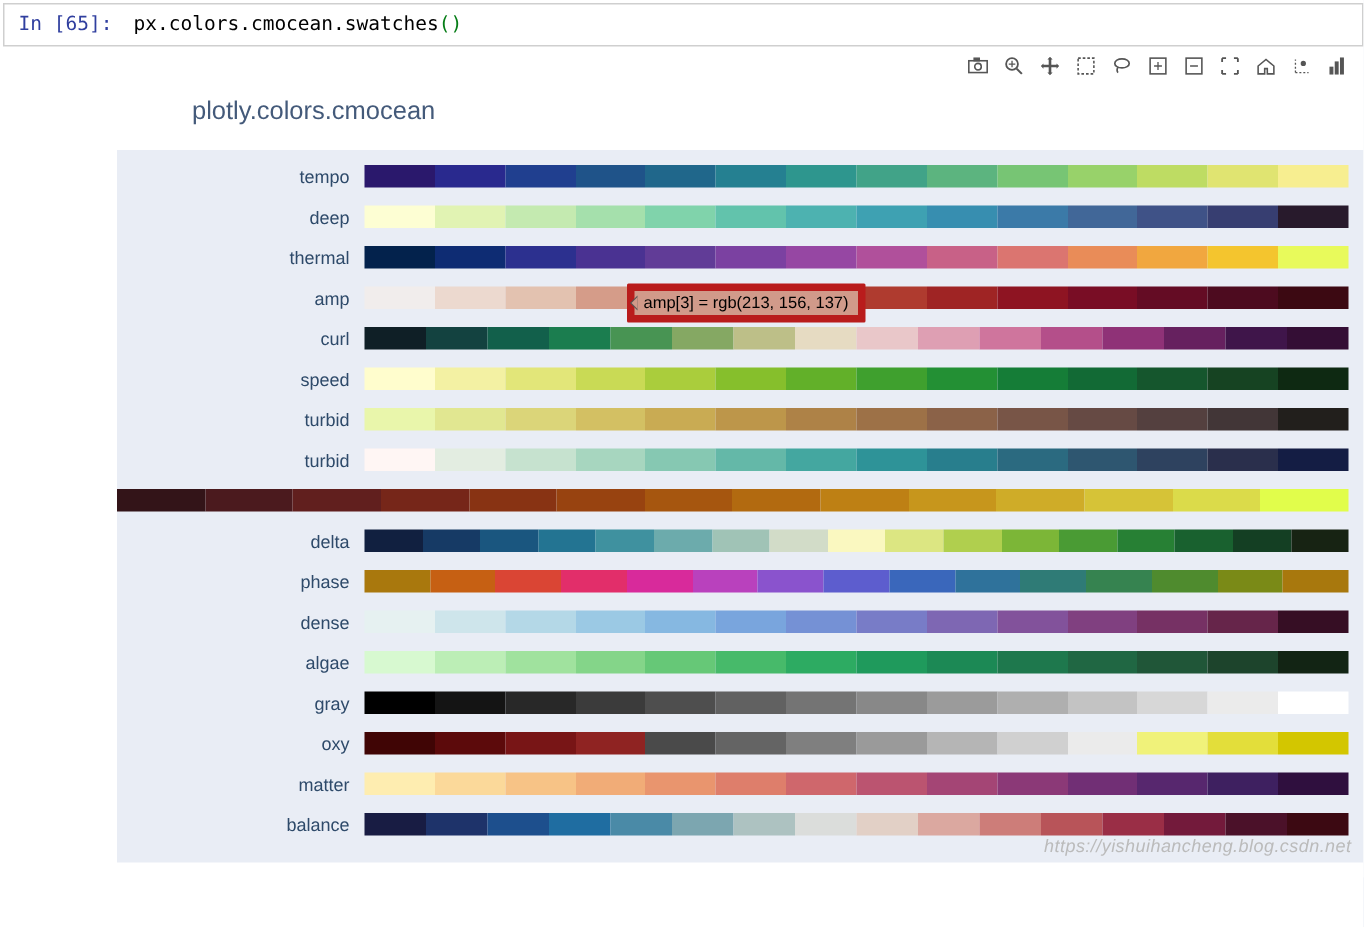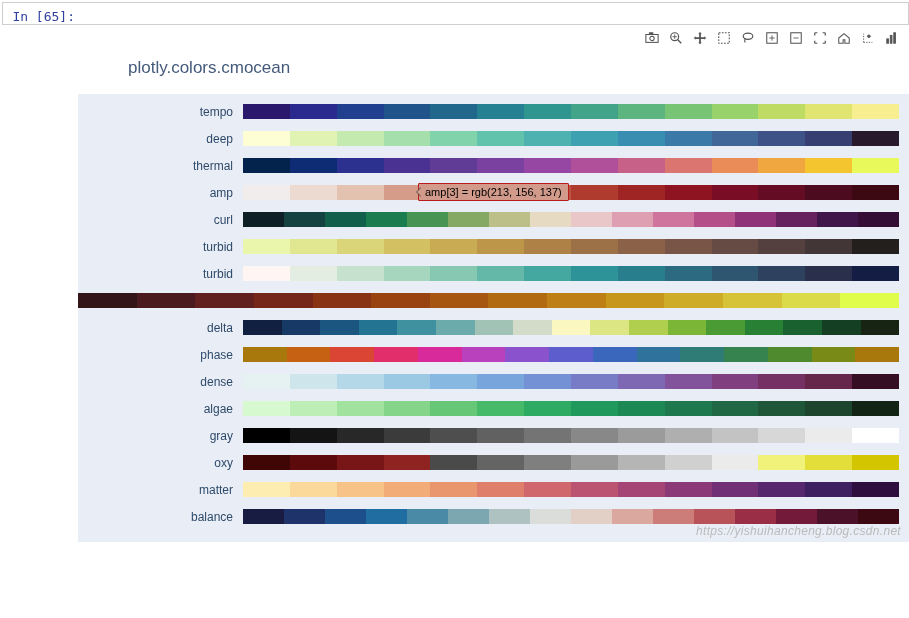--- a/index.html
+++ b/index.html
@@ -11,30 +11,31 @@
 .toolbar svg{width:14px;height:14px;fill:#555;stroke:#555}
 .toolbar .ico{cursor:pointer}
 .plotwrap{position:relative;margin:0 0 10px 78px;background:#fff}
 .title{font-size:17px;color:#445a7a;padding:6px 0 16px 50px}
 .plotbg{position:relative;background:#e9edf5;margin-left:0;padding:8px 10px 8px 0}
 .row{display:flex;align-items:center;height:19px;margin-bottom:8px}
 .row:last-child{margin-bottom:0}
 .lab{width:155px;text-align:right;padding-right:10px;color:#2e4a6a;font-size:12px}
 .bar{flex:1;display:flex;height:15px}
 .seg{flex:1;height:100%}
-.hover{position:absolute;background:#d19a8a;border:1px solid #b91c1c;color:#000;font-size:11px;padding:2px 6px;border-radius:1px;white-space:nowrap}
+.hover{position:absolute;background:#d19a8a;border:5px solid #b91c1c;color:#000;font-size:11px;padding:2px 6px;border-radius:1px;white-space:nowrap}
 .hover:before{content:"";position:absolute;left:-8px;top:50%;margin-top:-5px;border:5px solid transparent;border-right-color:#555}
 .hover:after{content:"";position:absolute;left:-6px;top:50%;margin-top:-4px;border:4px solid transparent;border-right-color:#d19a8a}
 .wm{position:absolute;right:8px;bottom:4px;color:#bbb;font-size:12px;font-style:italic;letter-spacing:0.3px}
 </style>
 </head>
 <body>
 
 <div class="cell">
   <div class="prompt">In [65]:</div>
+  <div class="code"><span class="m">px.colors.cmocean.swatches</span><span class="p">()</span></div>
 </div>
 
 <div class="toolbar" id="toolbar">
     <span class="ico"><svg viewBox="0 0 16 16">
         <rect x="1" y="4" width="14" height="9" fill="none" stroke-width="1.2"></rect>
         <circle cx="8" cy="8.5" r="2.5" fill="none" stroke-width="1.2"></circle>
         <rect x="5" y="2" width="4" height="2" fill="#555"></rect>
       </svg></span>
     <span class="ico"><svg viewBox="0 0 16 16">
         <circle cx="6.5" cy="6.5" r="4.5" fill="none" stroke-width="1.4"></circle>
@@ -171,20 +172,39 @@
           <div class="seg" style="background: rgb(189, 191, 136);"></div>
           <div class="seg" style="background: rgb(230, 219, 194);"></div>
           <div class="seg" style="background: rgb(233, 199, 201);"></div>
           <div class="seg" style="background: rgb(222, 159, 179);"></div>
           <div class="seg" style="background: rgb(207, 117, 157);"></div>
           <div class="seg" style="background: rgb(180, 79, 138);"></div>
           <div class="seg" style="background: rgb(143, 50, 119);"></div>
           <div class="seg" style="background: rgb(102, 33, 95);"></div>
           <div class="seg" style="background: rgb(63, 21, 74);"></div>
           <div class="seg" style="background: rgb(52, 14, 53);"></div>
+        </div>
+      </div>
+      <div class="row">
+        <div class="lab">speed</div>
+        <div class="bar">
+          <div class="seg" style="background: rgb(255, 253, 205);"></div>
+          <div class="seg" style="background: rgb(243, 241, 163);"></div>
+          <div class="seg" style="background: rgb(226, 230, 121);"></div>
+          <div class="seg" style="background: rgb(201, 218, 85);"></div>
+          <div class="seg" style="background: rgb(170, 205, 60);"></div>
+          <div class="seg" style="background: rgb(134, 191, 44);"></div>
+          <div class="seg" style="background: rgb(98, 176, 41);"></div>
+          <div class="seg" style="background: rgb(63, 160, 46);"></div>
+          <div class="seg" style="background: rgb(35, 144, 52);"></div>
+          <div class="seg" style="background: rgb(21, 125, 55);"></div>
+          <div class="seg" style="background: rgb(18, 106, 53);"></div>
+          <div class="seg" style="background: rgb(21, 86, 45);"></div>
+          <div class="seg" style="background: rgb(22, 67, 34);"></div>
+          <div class="seg" style="background: rgb(14, 41, 18);"></div>
         </div>
       </div>
       <div class="row">
         <div class="lab">turbid</div>
         <div class="bar">
           <div class="seg" style="background: rgb(233, 246, 171);"></div>
           <div class="seg" style="background: rgb(225, 231, 145);"></div>
           <div class="seg" style="background: rgb(219, 213, 121);"></div>
           <div class="seg" style="background: rgb(211, 192, 99);"></div>
           <div class="seg" style="background: rgb(201, 171, 83);"></div>

